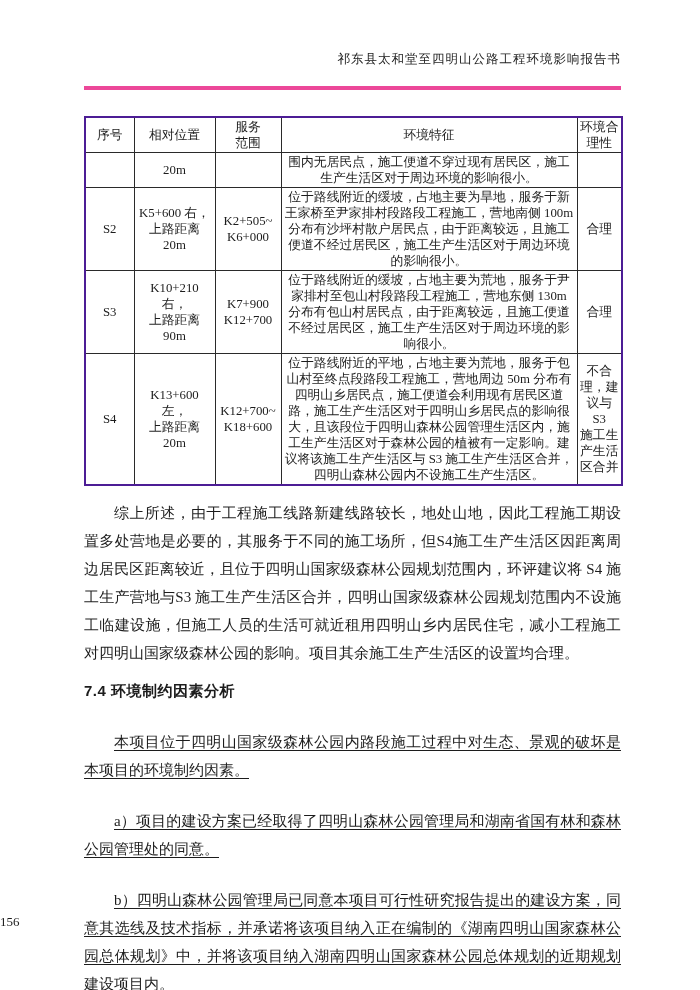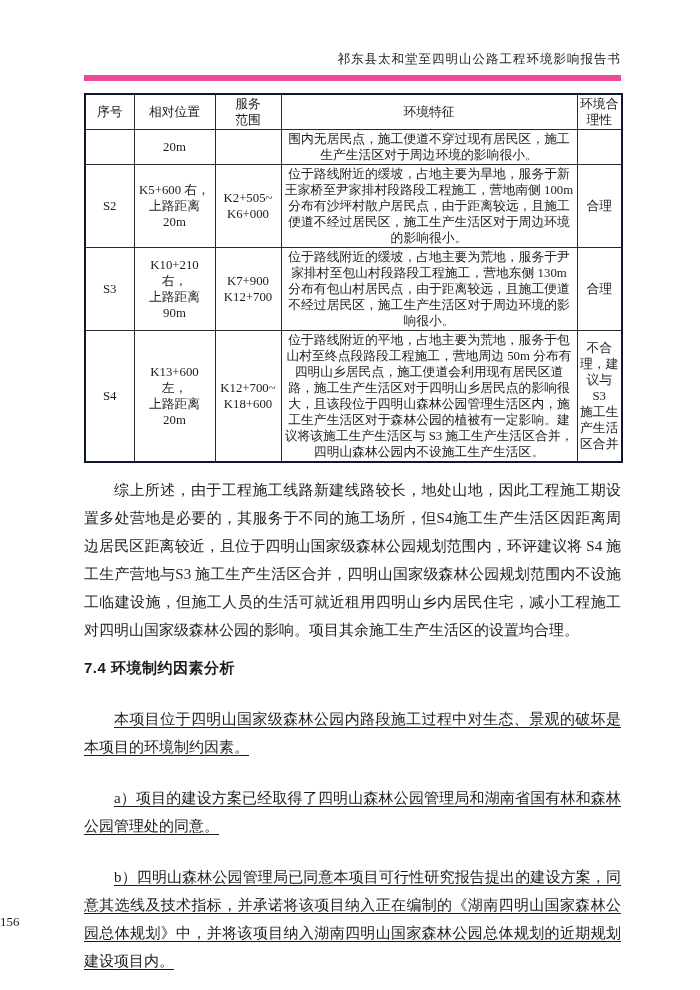--- a/index.html
+++ b/index.html
@@ -16,31 +16,31 @@
     overflow: hidden;
   }
   .content {
     position: absolute;
     left: 84px;
     top: 0;
     width: 537px;
   }
   .report-header {
     padding-top: 51px;
-    padding-bottom: 7px;
-    border-bottom: 6px solid #ec4899;
+    padding-bottom: 18px;
+    border-bottom: 4px solid #ec4899;
     text-align: right;
     font-size: 12.5px;
     letter-spacing: 1px;
   }
   table.env-table {
     width: 100%;
-    margin-top: 12px;
+    margin-top: 26px;
     border-collapse: collapse;
-    border: 2px solid #0f172a;
+    border: 2px solid #4c1d95;
     table-layout: fixed;
   }
   table.env-table th, table.env-table td {
     border: 1px solid #2a2a2a;
     font-weight: normal;
     font-size: 12.8px;
     line-height: 16px;
     padding: 1px 2px;
     text-align: center;
     vertical-align: middle;

